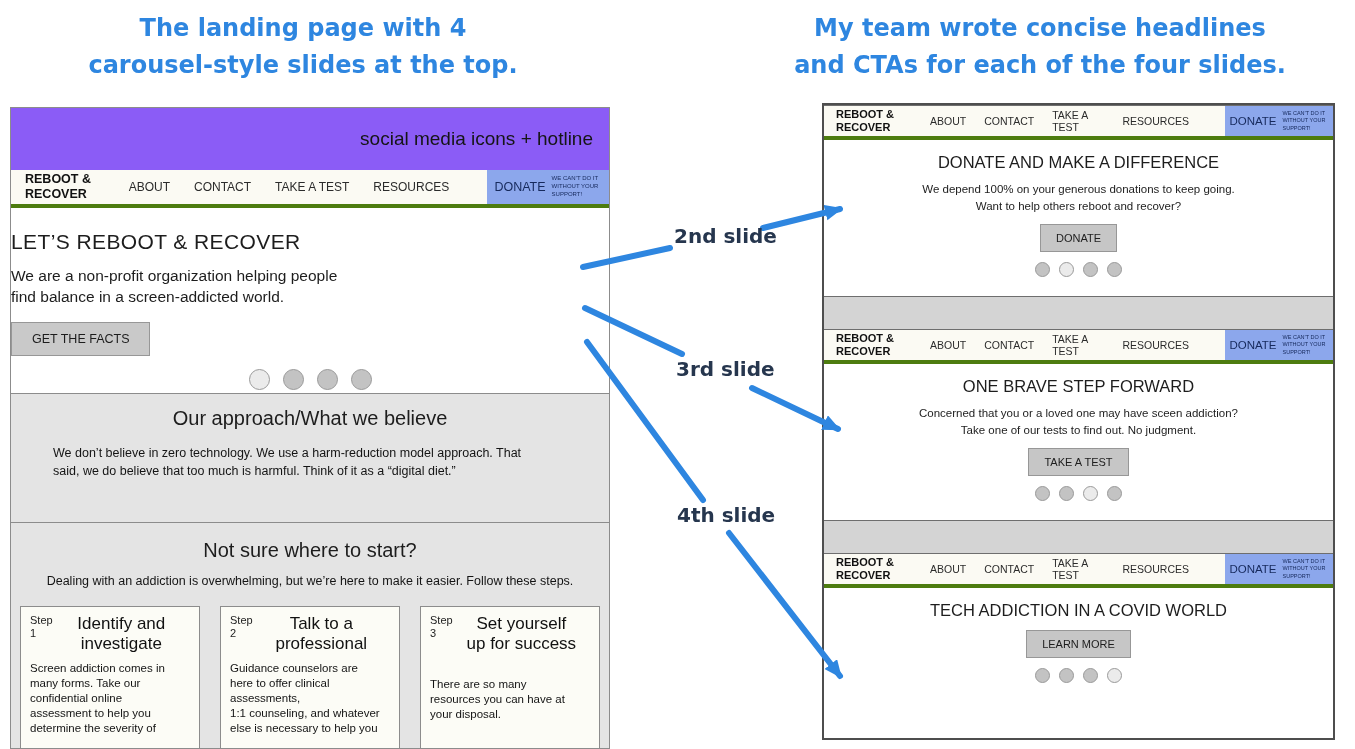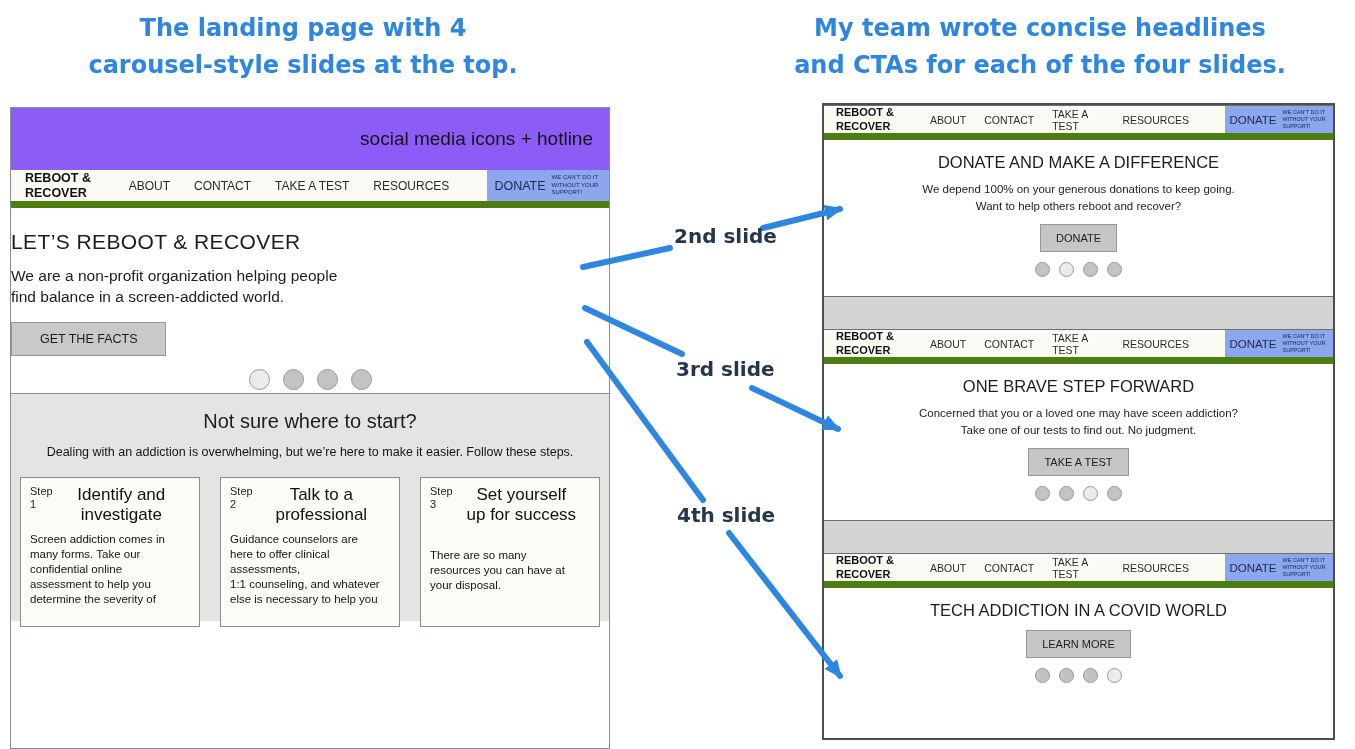--- a/index.html
+++ b/index.html
@@ -20,41 +20,41 @@
     position:absolute; font-family:"DejaVu Sans",sans-serif; font-weight:600;
     font-size:20px; color:#26364e;
   }
   #label-2 { left:674px; top:224px; }
   #label-3 { left:676px; top:357px; }
   #label-4 { left:677px; top:503px; }
   svg.arrows { position:absolute; left:0; top:0; pointer-events:none; }
 
   
   .navbar {
-    height:38px; background:#fbfaf3; border-bottom:7px solid #4d7c0f;
+    height:38px; background:#fbfaf3; border-bottom:4px solid #4d7c0f;
     display:flex; align-items:stretch;gap:36px;
   }
   .navbar .logo {
     display:flex; align-items:center; padding-left:14px;
     font-weight:bold; font-size:12.5px; line-height:1.2; white-space:pre-line; color:#111;
   }
   .navbar .links {
     flex:1; display:flex; align-items:center; justify-content:center;
     gap:24px; font-size:12px; color:#2b2b2b;
   }
   .navbar .donate {
     width:122px; background:#8ca7ec; display:flex; align-items:center;
     justify-content:center; gap:6px; cursor:pointer;
   }
   .navbar .donate .dlabel { font-size:12.5px; color:#16295c; }
   .navbar .donate .dnote  { font-size:6px; line-height:1.3; color:#16295c; white-space:pre-line; width:50px; }
 
   .btn {
     display:inline-block; background:#c9c9c9; border:1px solid #979797;
-    padding:9px 28px; font-size:12.5px; color:#1d1d1d; cursor:pointer;
+    padding:9px 20px; font-size:12.5px; color:#1d1d1d; cursor:pointer;
   }
   .dots { display:flex; justify-content:center; gap:13px; margin-top:13px; }
   .dot  { width:21px; height:21px; border-radius:50%; background:#c3c3c3; border:1px solid #9a9a9a; }
   .dot.active { background:#ebebeb; }
 
   
   .wireframe {
     position:absolute; left:10px; top:107px; width:600px; height:642px;
     background:#fff; border:1px solid #8c8c8c; overflow:hidden;
   }
@@ -144,20 +144,25 @@
 find balance in a screen-addicted world.</div>
     <div class="btn">GET THE FACTS</div>
     <div class="dots">
         <span class="dot active"></span>
         <span class="dot"></span>
         <span class="dot"></span>
         <span class="dot"></span>
       </div>
   </div>
 
+  <div class="section approach">
+    <h2>Our approach/What we believe</h2>
+    <div class="body">We don’t believe in zero technology. We use a harm-reduction model approach. That
+said, we do believe that too much is harmful. Think of it as a “digital diet.”</div>
+  </div>
 
   <div class="section start">
     <h2>Not sure where to start?</h2>
     <div class="lead">Dealing with an addiction is overwhelming, but we’re here to make it easier. Follow these steps.</div>
     <div class="cards">
       <div class="card">
         <div class="head">
           <span class="step">Step
 1</span>
           <span class="ctitle">Identify and

